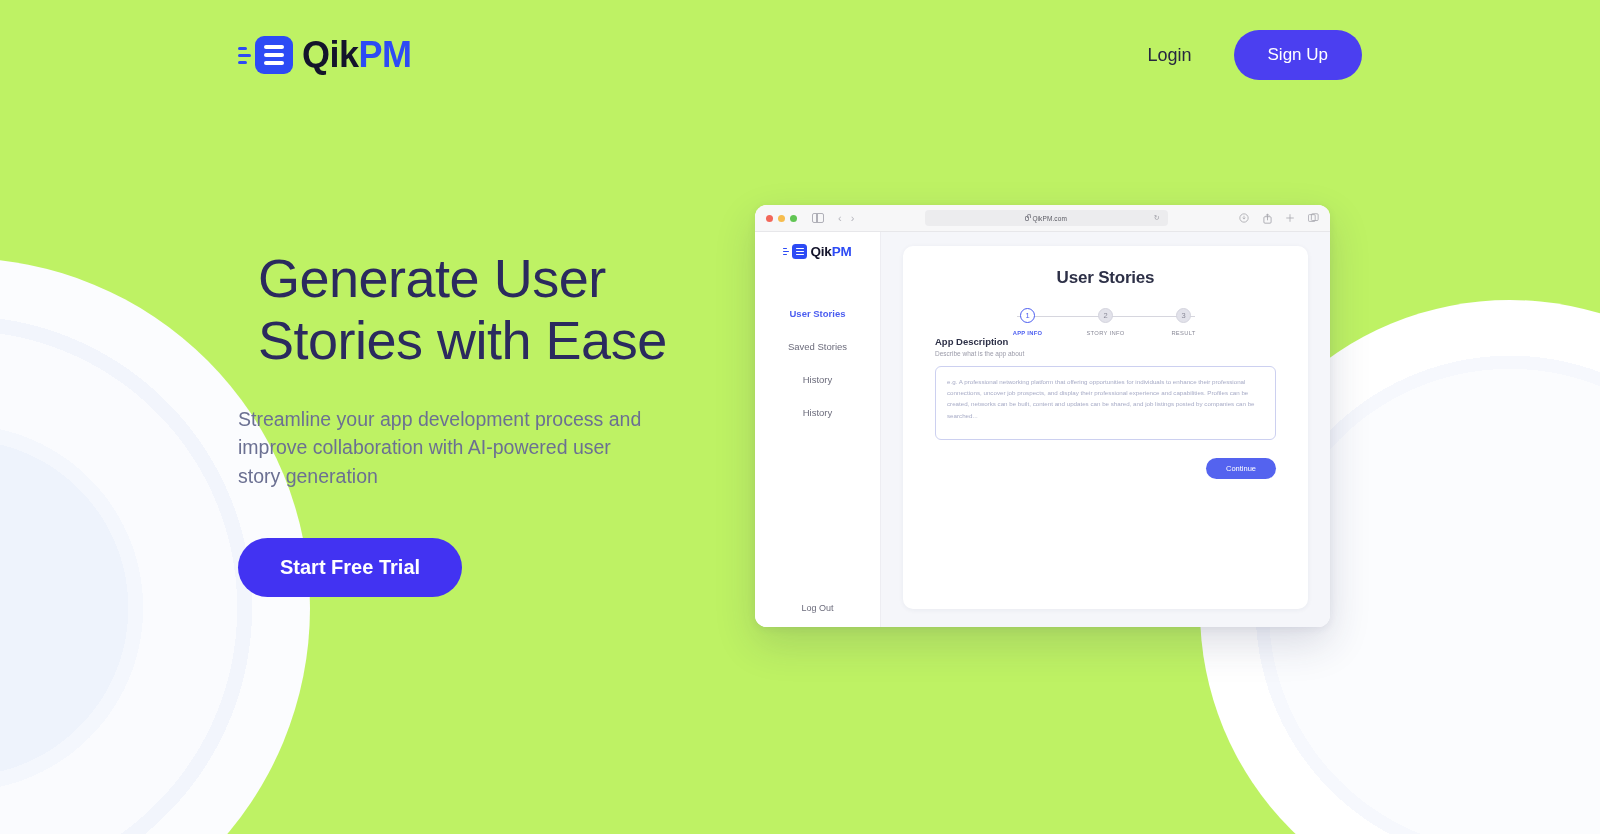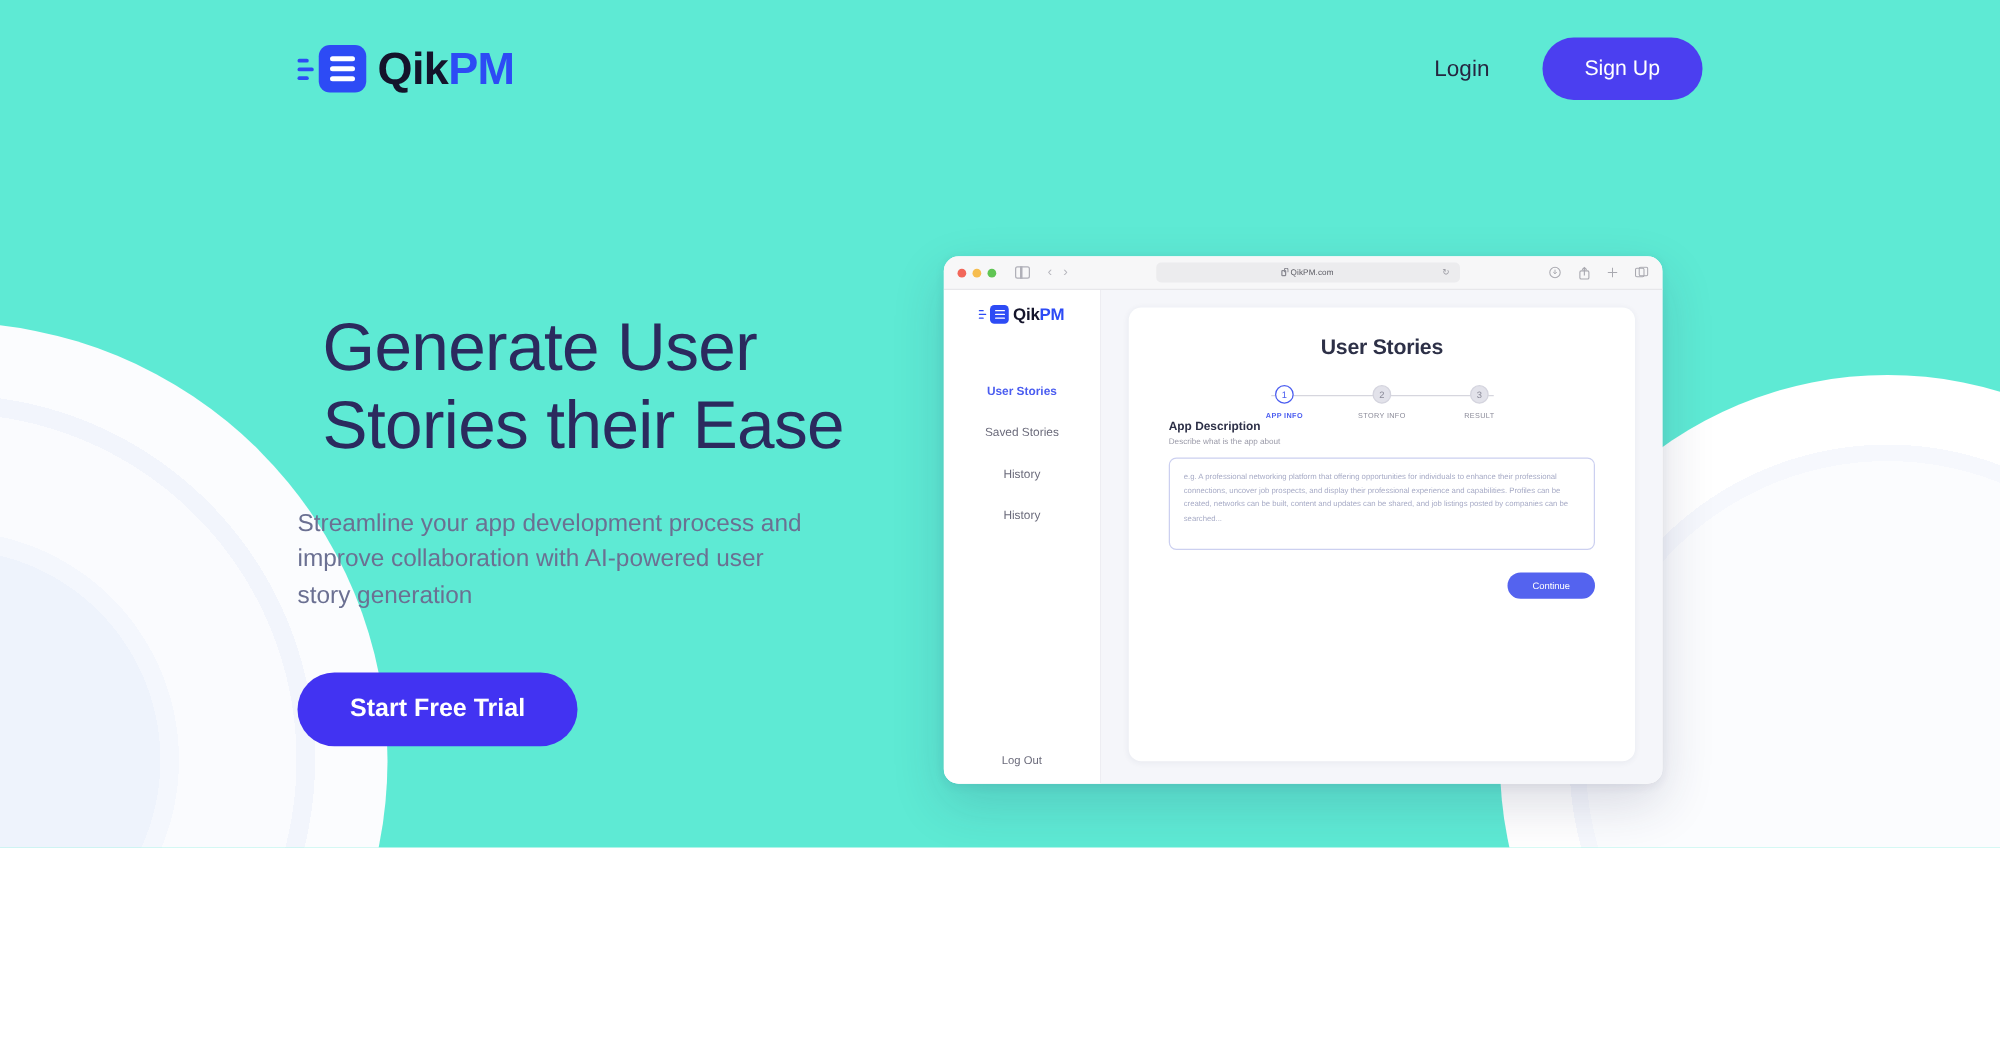--- a/index.html
+++ b/index.html
@@ -8,22 +8,22 @@
     width: 1600px;
     height: 834px;
     overflow: hidden;
     background: #ffffff;
     font-family: "Liberation Sans", sans-serif;
   }
 
   .page {
     position: relative;
     width: 1600px;
-    height: 678px;
-    background: #5eead4;
+    height: 834px;
+    background: #bef264;
     overflow: hidden;
   }
 
   
   .bg-rings {
     position: absolute;
     left: -390px;
     top: 258px;
     width: 700px;
     height: 700px;
@@ -469,21 +469,21 @@
     <nav class="nav-right">
       <button class="nav-login">Login</button>
       <button class="nav-signup">Sign Up</button>
     </nav>
 
   </header>
 
   <section class="hero-left">
     <h1 class="hero-title">
       <span>Generate User</span><br>
-      <span>Stories their Ease</span>
+      <span>Stories with Ease</span>
     </h1>
     <p class="hero-sub">Streamline your app development process and improve collaboration with AI-powered user story generation</p>
     <button class="hero-cta">Start Free Trial</button>
   </section>
 
   <div class="browser">
 
     <div class="br-toolbar">
       <div class="tl">
         <span class="r"></span>

